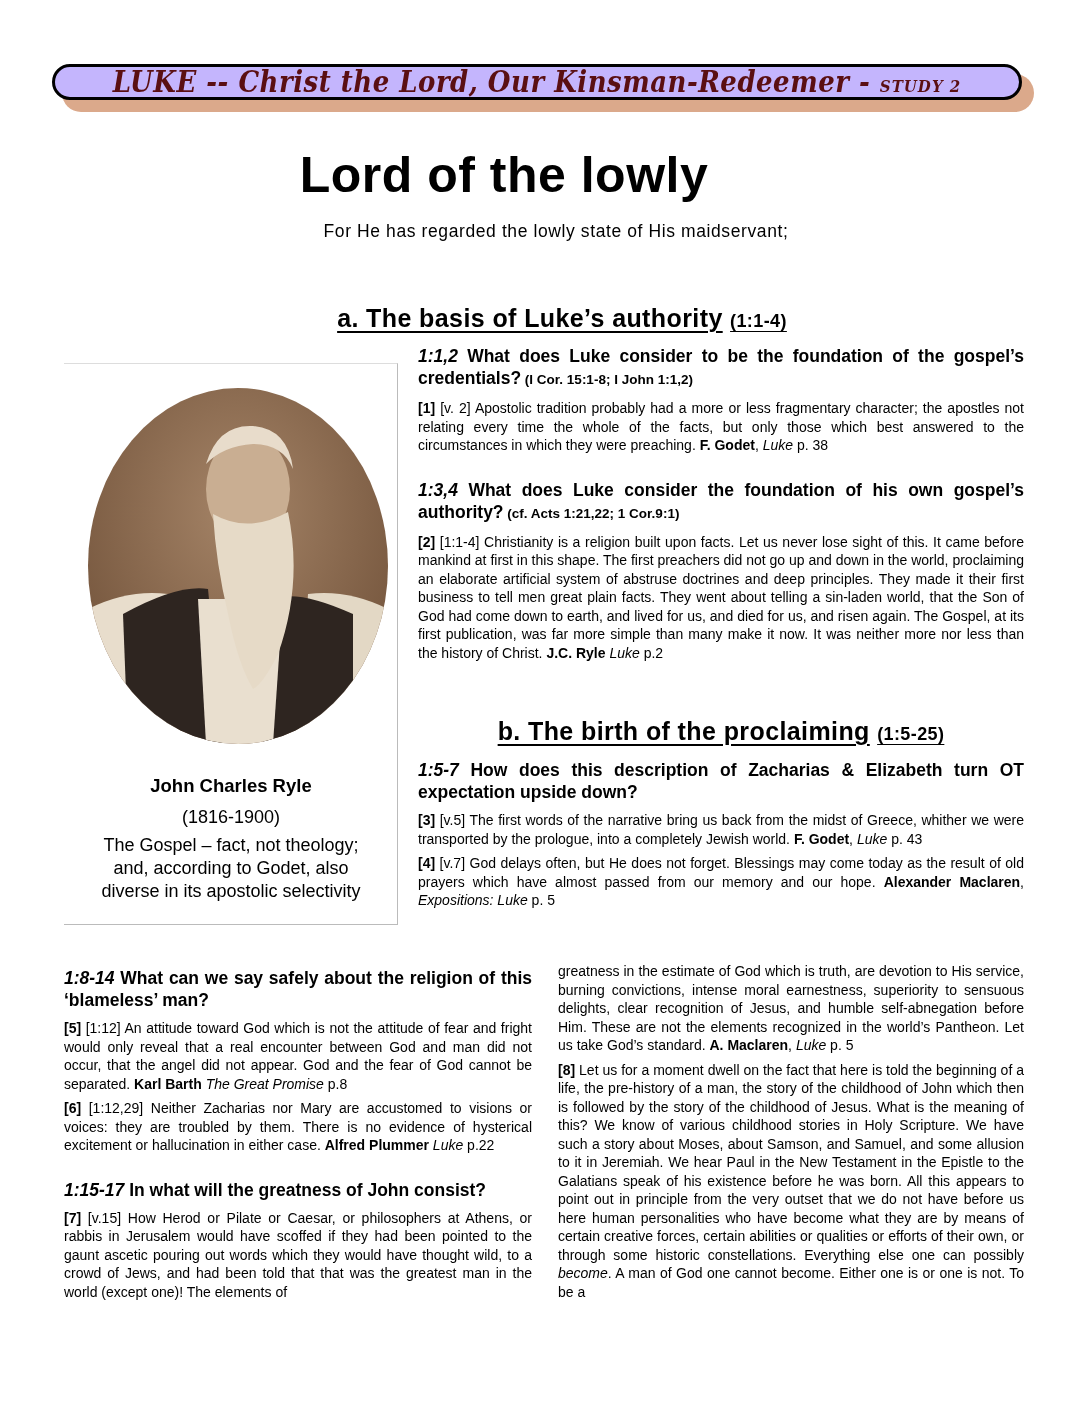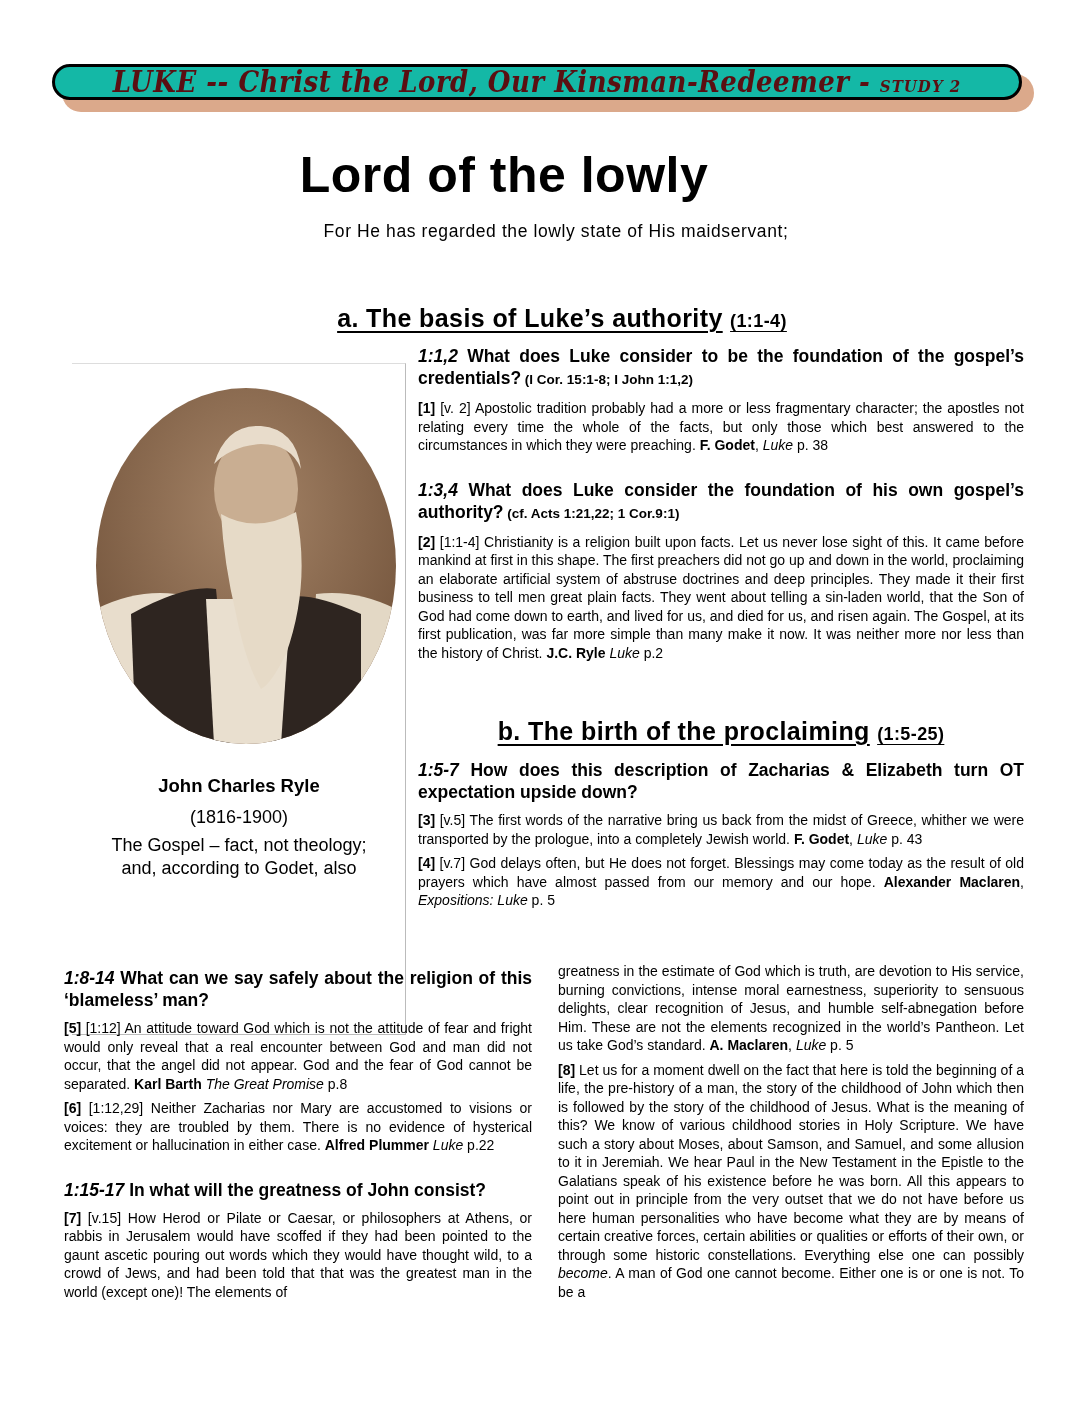--- a/index.html
+++ b/index.html
@@ -1,35 +1,35 @@
 <!DOCTYPE html>
 <html><head>
 <meta charset="utf-8">
 <style>
   html, body { margin: 0; padding: 0; background: #ffffff; }
   body { width: 1088px; height: 1408px; position: relative; overflow: hidden; color: #000; font-family: "Liberation Sans", sans-serif; }
 
   
   .banner-shadow { position: absolute; left: 62px; top: 74px; width: 972px; height: 38px; background: #dba98b; border-radius: 22px; }
-  .banner { position: absolute; left: 52px; top: 64px; width: 970px; height: 36px; background: #14b8a6; border: 3px solid #000; border-radius: 22px; box-sizing: border-box; display: flex; align-items: center; justify-content: center; }
+  .banner { position: absolute; left: 52px; top: 64px; width: 970px; height: 36px; background: #c4b5fd; border: 3px solid #000; border-radius: 22px; box-sizing: border-box; display: flex; align-items: center; justify-content: center; }
   .banner-text { font-family: "DejaVu Serif", serif; font-weight: bold; font-style: italic; color: #5a0f12; font-size: 26px; letter-spacing: 0.5px; transform: scaleY(1.12); white-space: nowrap; }
   .banner-text .study { font-size: 15px; font-variant: small-caps; letter-spacing: 1px; }
 
   
   .page-title { position: absolute; left: 8px; width: 992px; top: 146px; text-align: center; font-size: 50px; font-weight: bold; letter-spacing: 0.5px; }
   .epigraph { position: absolute; left: 12px; width: 1088px; top: 220px; text-align: center; font-size: 17.5px; line-height: 22px; letter-spacing: 0.6px; }
   .epigraph .ref { font-size: 13px; letter-spacing: 0.3px; }
   .epigraph .ref .sc { font-variant: small-caps; }
 
   .section-heading { position: absolute; text-align: center; font-weight: bold; font-size: 25px; letter-spacing: 0.4px; }
   .section-heading .h { text-decoration: underline; text-underline-offset: 4px; text-decoration-thickness: 2px; }
   .section-heading .range { font-size: 18px; text-decoration: underline; text-underline-offset: 4px; }
 
   
-  .sidebar { position: absolute; left: 72px; top: 363px; width: 334px; height: 672px; border-right: 1px solid #bbb; border-bottom: 1px solid #bbb; border-top: 1px solid #ddd; box-sizing: border-box; }
+  .sidebar { position: absolute; left: 64px; top: 363px; width: 334px; height: 562px; border-right: 1px solid #bbb; border-bottom: 1px solid #bbb; border-top: 1px solid #ddd; box-sizing: border-box; }
   .portrait { position: absolute; left: 24px; top: 20px; width: 300px; height: 360px; }
   .caption-name { position: absolute; left: 0; width: 334px; top: 411px; text-align: center; font-weight: bold; font-size: 18.5px; }
   .caption-dates { position: absolute; left: 0; width: 334px; top: 443px; text-align: center; font-size: 18px; }
   .caption-desc { position: absolute; left: 0; width: 334px; top: 470px; text-align: center; font-size: 18px; line-height: 23px; }
 
   
   .col { position: absolute; }
   .q { font-weight: bold; font-size: 17.5px; line-height: 22px; text-align: justify; margin: 0 0 8px 0; }
   .q .v { font-style: italic; }
   .q .xref { font-size: 13.5px; }
@@ -82,20 +82,21 @@
       <path d="M118 80 Q130 40 165 42 Q200 45 205 85 Q195 60 165 60 Q135 62 118 80 Z" fill="#e8dccb"></path>
 
       <path d="M125 130 Q160 150 200 128 Q215 200 190 270 Q175 300 165 305 Q150 280 140 230 Q128 180 125 130 Z" fill="#e6dac7"></path>
     </g>
   </svg>
   <div class="caption-name">John Charles Ryle</div>
   <div class="caption-dates">(1816-1900)</div>
   <div class="caption-desc">
     <div>The Gospel – fact, not theology;</div>
     <div>and, according to Godet, also</div>
+    <div>diverse in its apostolic selectivity</div>
   </div>
 </div>
 
 <div class="col" style="left:418px;top:345px;width:606px;">
   <div class="q"><span class="v">1:1,2</span><span>  What does Luke consider to be the foundation of the gospel’s credentials?</span><span class="xref">  (I Cor. 15:1-8; I John 1:1,2)</span></div>
   <div class="p"><b>[1]</b><span>  [v. 2]  </span><span>Apostolic tradition probably had a more or less fragmentary character; the apostles not relating every time the whole of the facts, but only those which best answered to the circumstances in which they were preaching.  </span><b>F. Godet</b><span>, </span><i>Luke</i><span> p. 38</span></div>
   <div class="gap"></div>
   <div class="q"><span class="v">1:3,4</span><span> What does Luke consider the foundation of his own gospel’s authority?</span><span class="xref">  (cf. Acts 1:21,22; 1 Cor.9:1)</span></div>
   <div class="p"><b>[2]</b><span>  [1:1-4] </span><span>Christianity is a religion built upon facts.  Let us never lose sight of this.  It came before mankind at first in this shape.  The first preachers did not go up and down in the world, proclaiming an elaborate artificial system of abstruse doctrines and deep principles.  They made it their first business to tell men great plain facts.  They went about telling a sin-laden world, that the Son of God had come down to earth, and lived for us, and died for us, and risen again.  The Gospel, at its first publication, was far more simple than many make it now.  It was neither more nor less than the history of Christ.  </span><b>J.C. Ryle</b><span> </span><i>Luke</i><span> p.2</span></div>
 </div>

